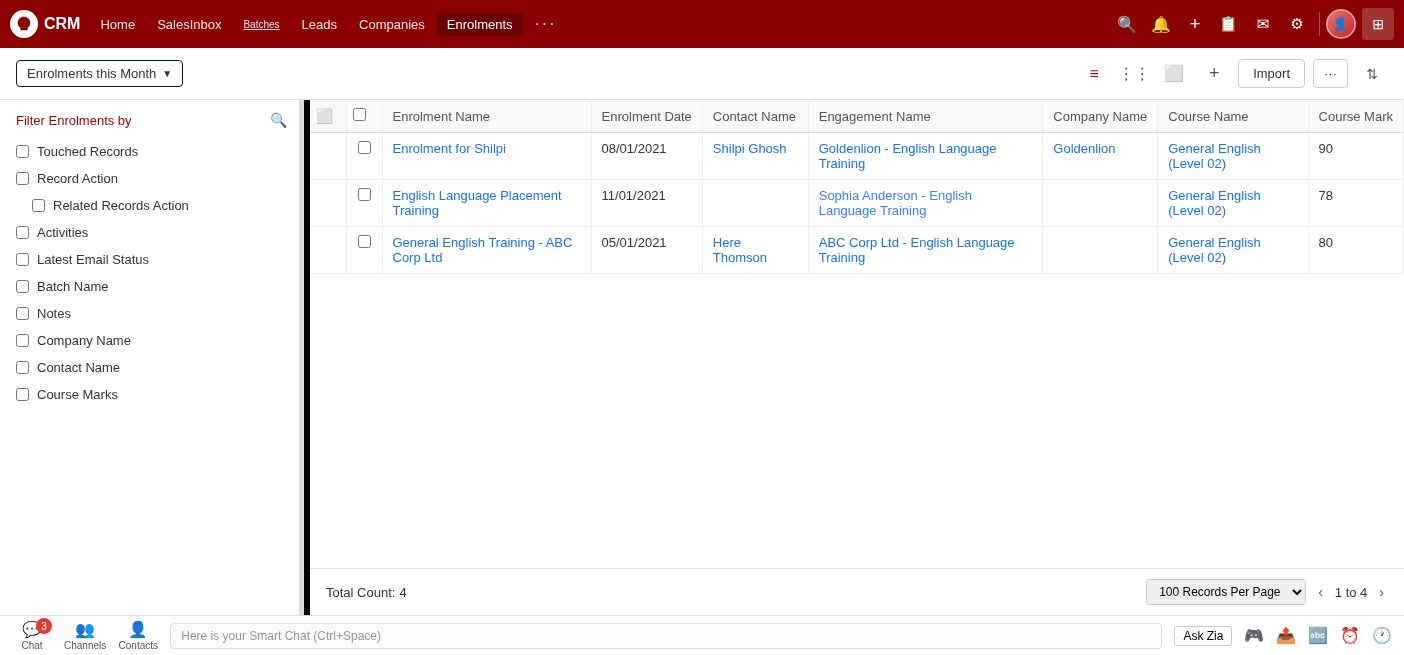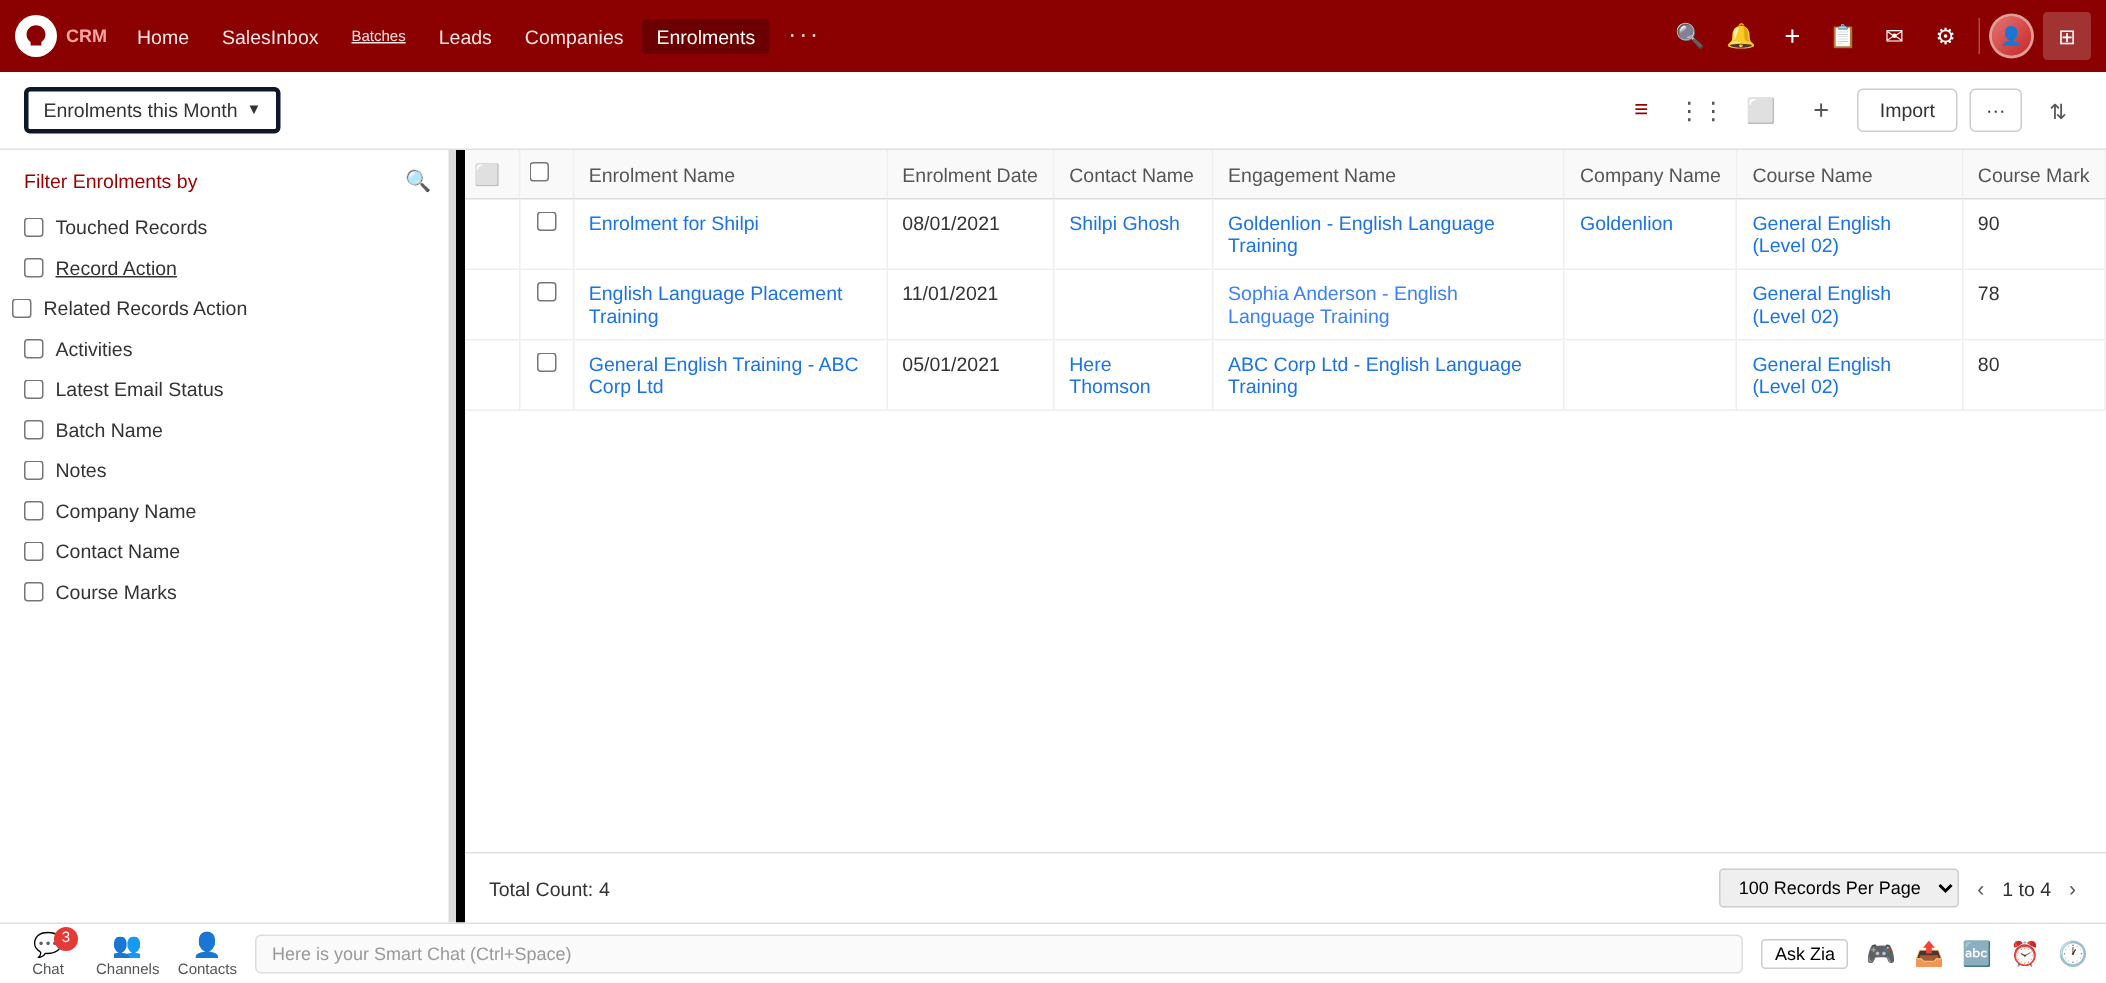--- a/index.html
+++ b/index.html
@@ -36,21 +36,21 @@
 <body>
 
 <nav style="background:#8b0000;color:white;height:48px;display:flex;align-items:center;padding:0 10px;gap:2px;">
   <div style="display:flex;align-items:center;gap:6px;margin-right:8px;cursor:pointer;">
     <div style="width:28px;height:28px;background:white;border-radius:50%;display:flex;align-items:center;justify-content:center;">
       <svg viewBox="0 0 20 20" width="18" height="18">
         <path d="M10 2 C6 2 3 5 3 9 C3 11 4 13 6 14.5 L6 17 L14 17 L14 14.5 C16 13 17 11 17 9 C17 5 14 2 10 2Z" fill="#8b0000"></path>
         <circle cx="10" cy="9" r="3" fill="none" stroke="#8b0000" stroke-width="1.5"></circle>
       </svg>
     </div>
-    <span style="color:#fca5a5;font-size:12px;font-weight:bold;">CRM</span>
+    <span style="color:#ffffff;font-size:16px;font-weight:bold;">CRM</span>
   </div>
 
   <div style="padding:4px 10px;color:rgba(255,255,255,0.9);cursor:pointer;border-radius:3px;font-size:13px;">Home</div>
   <div style="padding:4px 10px;color:rgba(255,255,255,0.9);cursor:pointer;border-radius:3px;font-size:13px;">SalesInbox</div>
   <div style="padding:4px 10px;color:rgba(255,255,255,0.9);cursor:pointer;border-radius:3px;font-size:10px;text-decoration:underline;">Batches</div>
   <div style="padding:4px 10px;color:rgba(255,255,255,0.9);cursor:pointer;border-radius:3px;font-size:13px;">Leads</div>
   <div style="padding:4px 10px;color:rgba(255,255,255,0.9);cursor:pointer;border-radius:3px;font-size:13px;">Companies</div>
   <div style="padding:4px 10px;background:#6b0000;color:white;cursor:pointer;border-radius:3px;font-size:13px;font-weight:500;">Enrolments</div>
   <div style="padding:4px 10px;color:rgba(255,255,255,0.9);cursor:pointer;border-radius:3px;font-size:16px;letter-spacing:2px;">···</div>
 
@@ -65,21 +65,21 @@
     <div style="width:32px;height:32px;display:flex;align-items:center;justify-content:center;cursor:pointer;border-radius:3px;color:white;font-size:15px;">⚙</div>
     <div style="width:1px;height:24px;background:rgba(255,255,255,0.3);margin:0 4px;"></div>
     <div style="width:30px;height:30px;border-radius:50%;background:#c0392b;border:2px solid rgba(255,255,255,0.5);cursor:pointer;overflow:hidden;">
       <div style="width:100%;height:100%;background:linear-gradient(135deg,#e57373,#c62828);display:flex;align-items:center;justify-content:center;color:white;font-size:12px;">👤</div>
     </div>
     <div style="width:32px;height:32px;background:rgba(255,255,255,0.2);display:flex;align-items:center;justify-content:center;cursor:pointer;border-radius:3px;color:white;font-size:14px;margin-left:4px;">⊞</div>
   </div>
 </nav>
 
 <div style="background:white;height:52px;display:flex;align-items:center;padding:0 16px;border-bottom:1px solid #e0e0e0;gap:8px;">
-  <div style="display:flex;align-items:center;gap:6px;border:3px solid #0f172a;border-radius:4px;padding:5px 10px;cursor:pointer;font-size:13px;background:white;">
+  <div style="display:flex;align-items:center;gap:6px;border:1px solid #0f172a;border-radius:4px;padding:5px 10px;cursor:pointer;font-size:13px;background:white;">
     <span>Enrolments this Month</span>
     <span style="font-size:10px;">▼</span>
   </div>
   <div style="flex:1;"></div>
   <div style="width:32px;height:32px;display:flex;align-items:center;justify-content:center;cursor:pointer;border-radius:4px;color:#900;font-size:16px;">≡</div>
   <div style="width:32px;height:32px;display:flex;align-items:center;justify-content:center;cursor:pointer;border-radius:4px;color:#555;font-size:16px;">⋮⋮</div>
   <div style="width:32px;height:32px;display:flex;align-items:center;justify-content:center;cursor:pointer;border-radius:4px;color:#555;font-size:16px;">⬜</div>
   <div style="width:32px;height:32px;display:flex;align-items:center;justify-content:center;cursor:pointer;border-radius:4px;color:#555;font-size:18px;">+</div>
   <div style="background:white;border:1px solid #ccc;border-radius:4px;padding:6px 14px;cursor:pointer;font-size:13px;color:#333;display:flex;align-items:center;gap:4px;">
     <span>Import</span>
@@ -93,25 +93,25 @@
   <div style="width:310px;min-width:310px;background:white;border-right:6px solid #000000;overflow-y:auto;padding:12px 0;position:relative;">
     <div style="display:flex;align-items:center;justify-content:space-between;padding:0 16px 10px;color:#900;font-size:13px;font-weight:500;">
       <span>Filter Enrolments by</span>
       <div style="cursor:pointer;color:#555;font-size:14px;">🔍</div>
     </div>
 
     <div style="display:flex;align-items:center;gap:8px;padding:6px 16px;cursor:pointer;font-size:13px;color:#333;">
       <input type="checkbox" style="">
       <span>Touched Records</span>
     </div>
-    <div style="display:flex;align-items:center;gap:8px;padding:6px 16px;cursor:pointer;font-size:13px;color:#333;text-decoration:underline;">
+    <div style="display:flex;align-items:center;gap:8px;padding:6px 16px;cursor:pointer;font-size:13px;color:#333;">
       <input type="checkbox" style="">
       <span>Record Action</span>
     </div>
-    <div style="display:flex;align-items:center;gap:8px;padding:6px 8px;cursor:pointer;font-size:13px;color:#333;">
+    <div style="display:flex;align-items:center;gap:8px;padding:6px 32px;cursor:pointer;font-size:13px;color:#333;">
       <input type="checkbox" style="">
       <span>Related Records Action</span>
     </div>
     <div style="display:flex;align-items:center;gap:8px;padding:6px 16px;cursor:pointer;font-size:13px;color:#333;">
       <input type="checkbox" style="">
       <span>Activities</span>
     </div>
     <div style="display:flex;align-items:center;gap:8px;padding:6px 16px;cursor:pointer;font-size:13px;color:#333;">
       <input type="checkbox" style="">
       <span>Latest Email Status</span>

